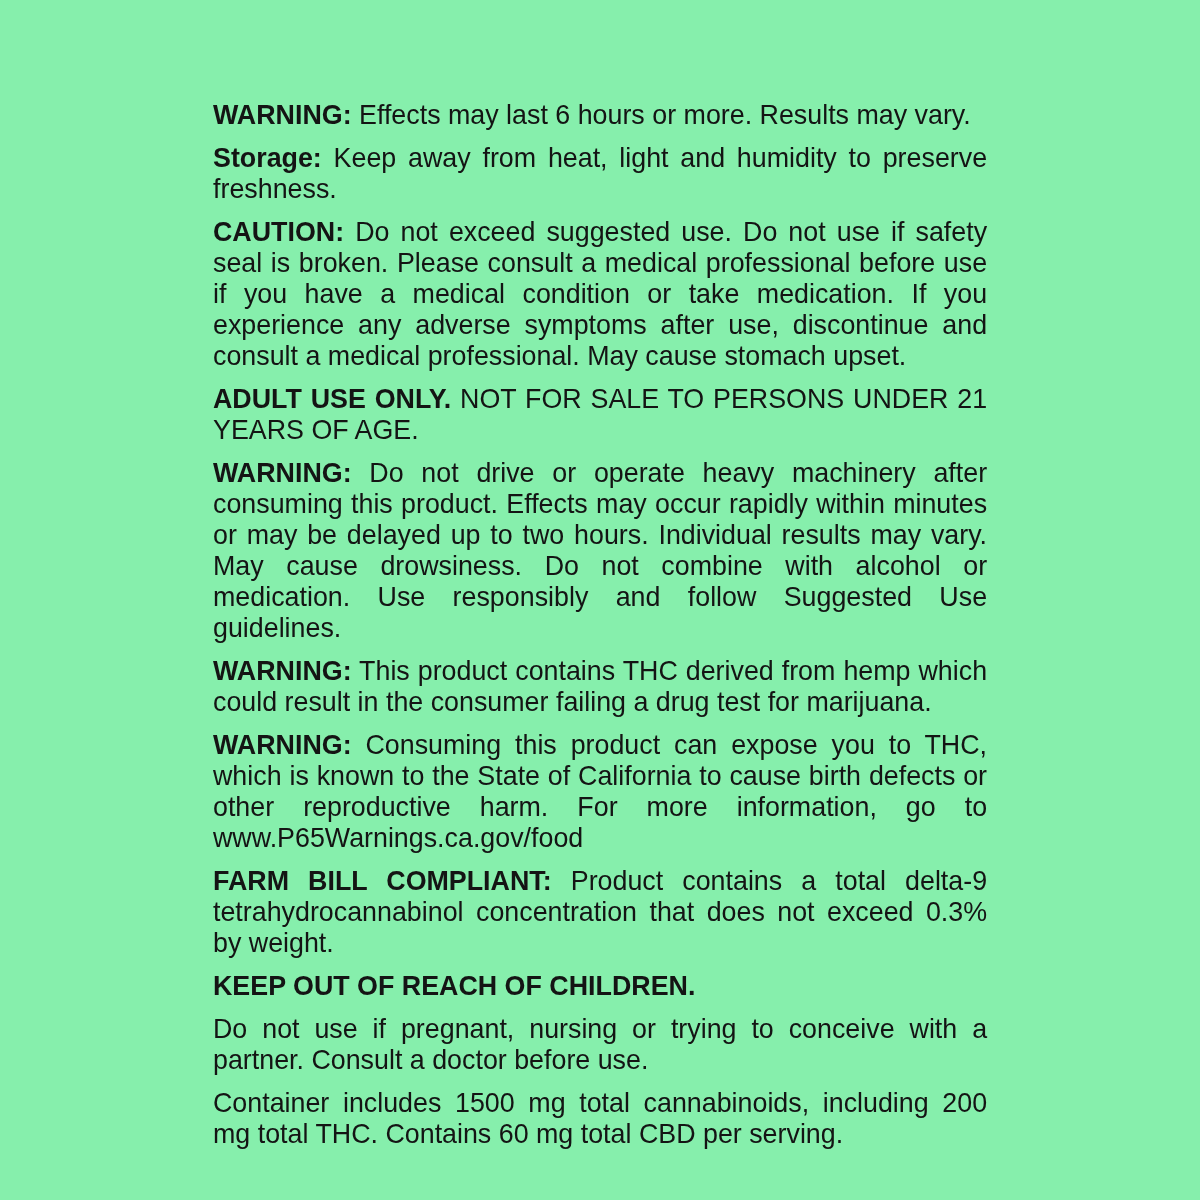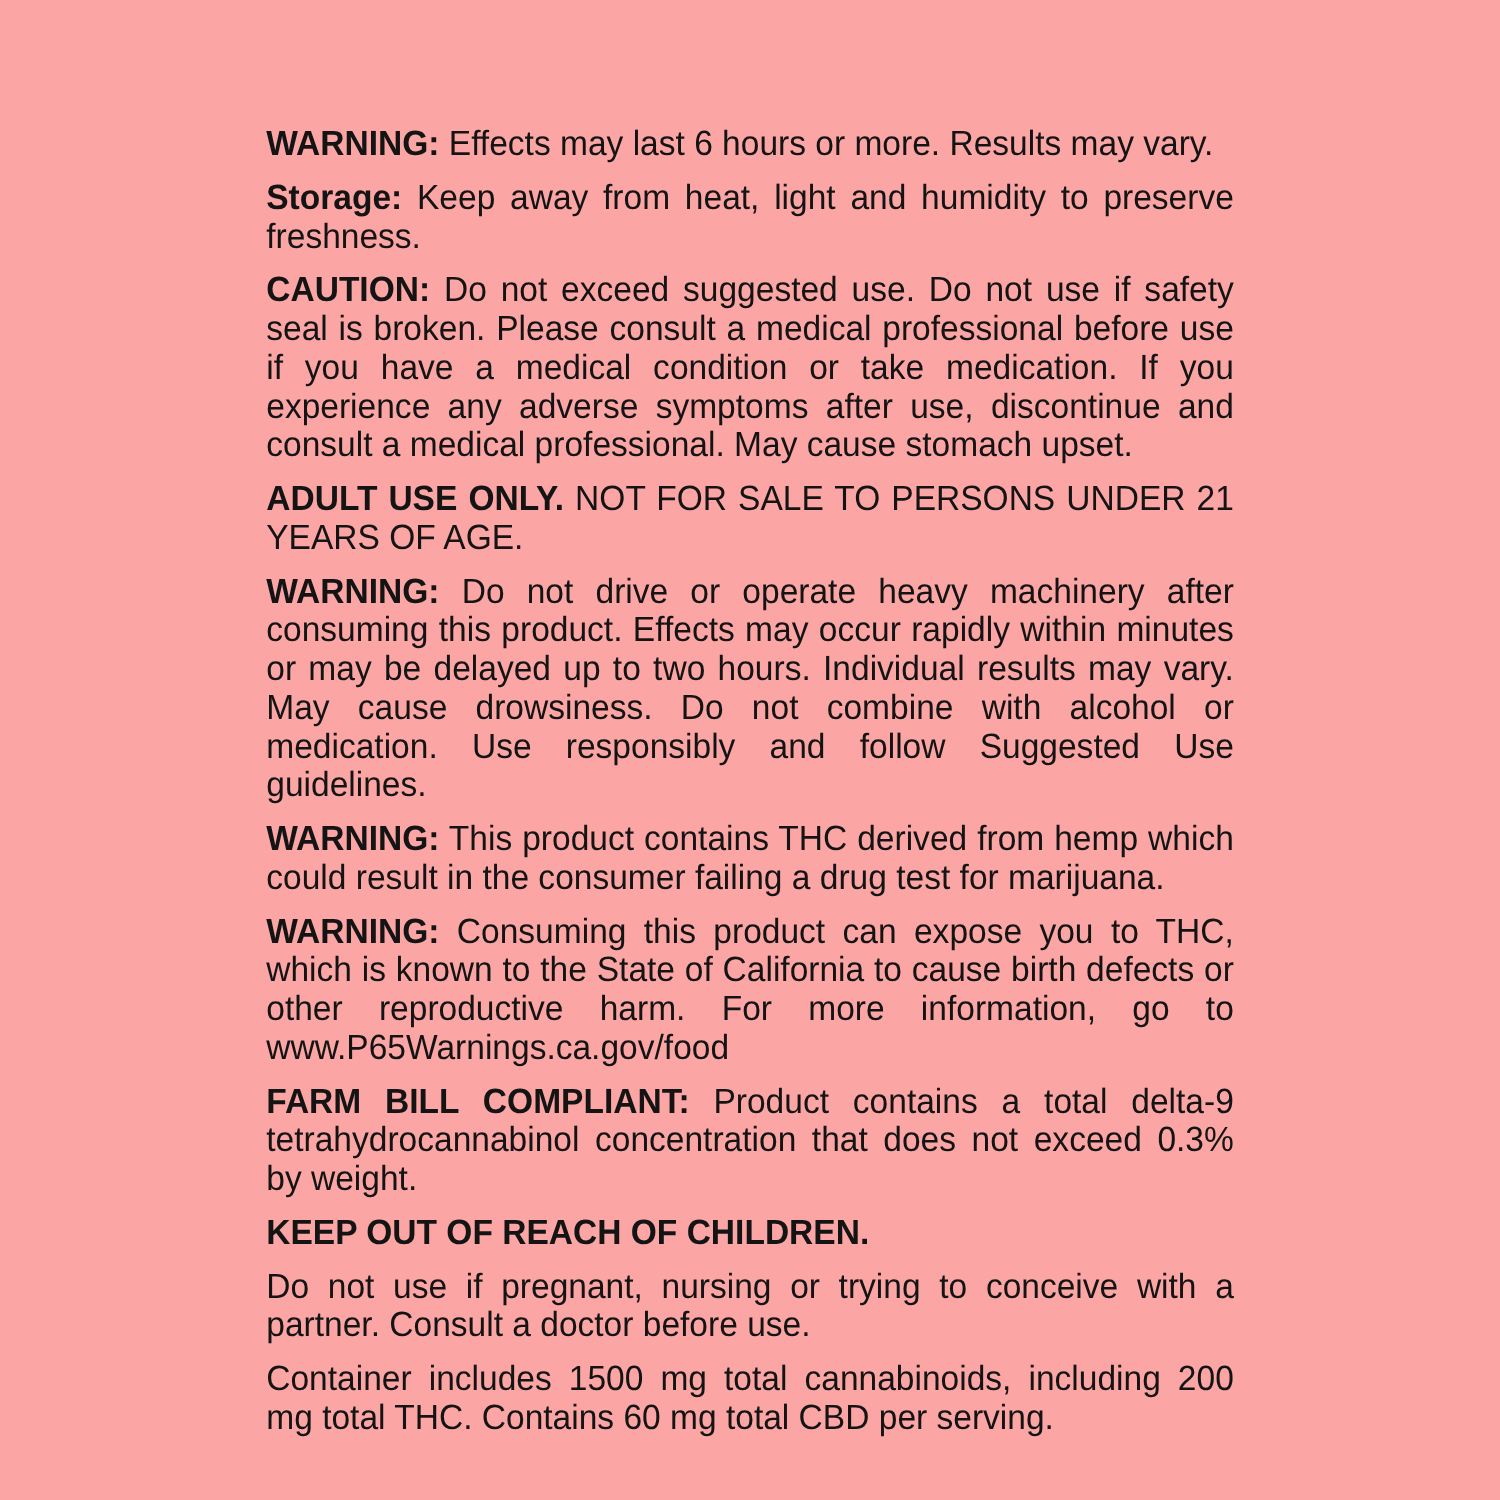--- a/index.html
+++ b/index.html
@@ -10,21 +10,21 @@
   body {
     width: 1200px;
     height: 1200px;
     position: relative;
     overflow: hidden;
     font-family: "Liberation Sans", sans-serif;
   }
   .label-sheet {
     position: absolute;
     inset: 0;
-    background: #fca5a5;
+    background: #86efac;
   }
   .label-text-block {
     position: absolute;
     left: 213px;
     top: 99px;
     width: 808px;
     transform: scaleX(0.958);
     transform-origin: 0 0;
     color: #141414;
   }

